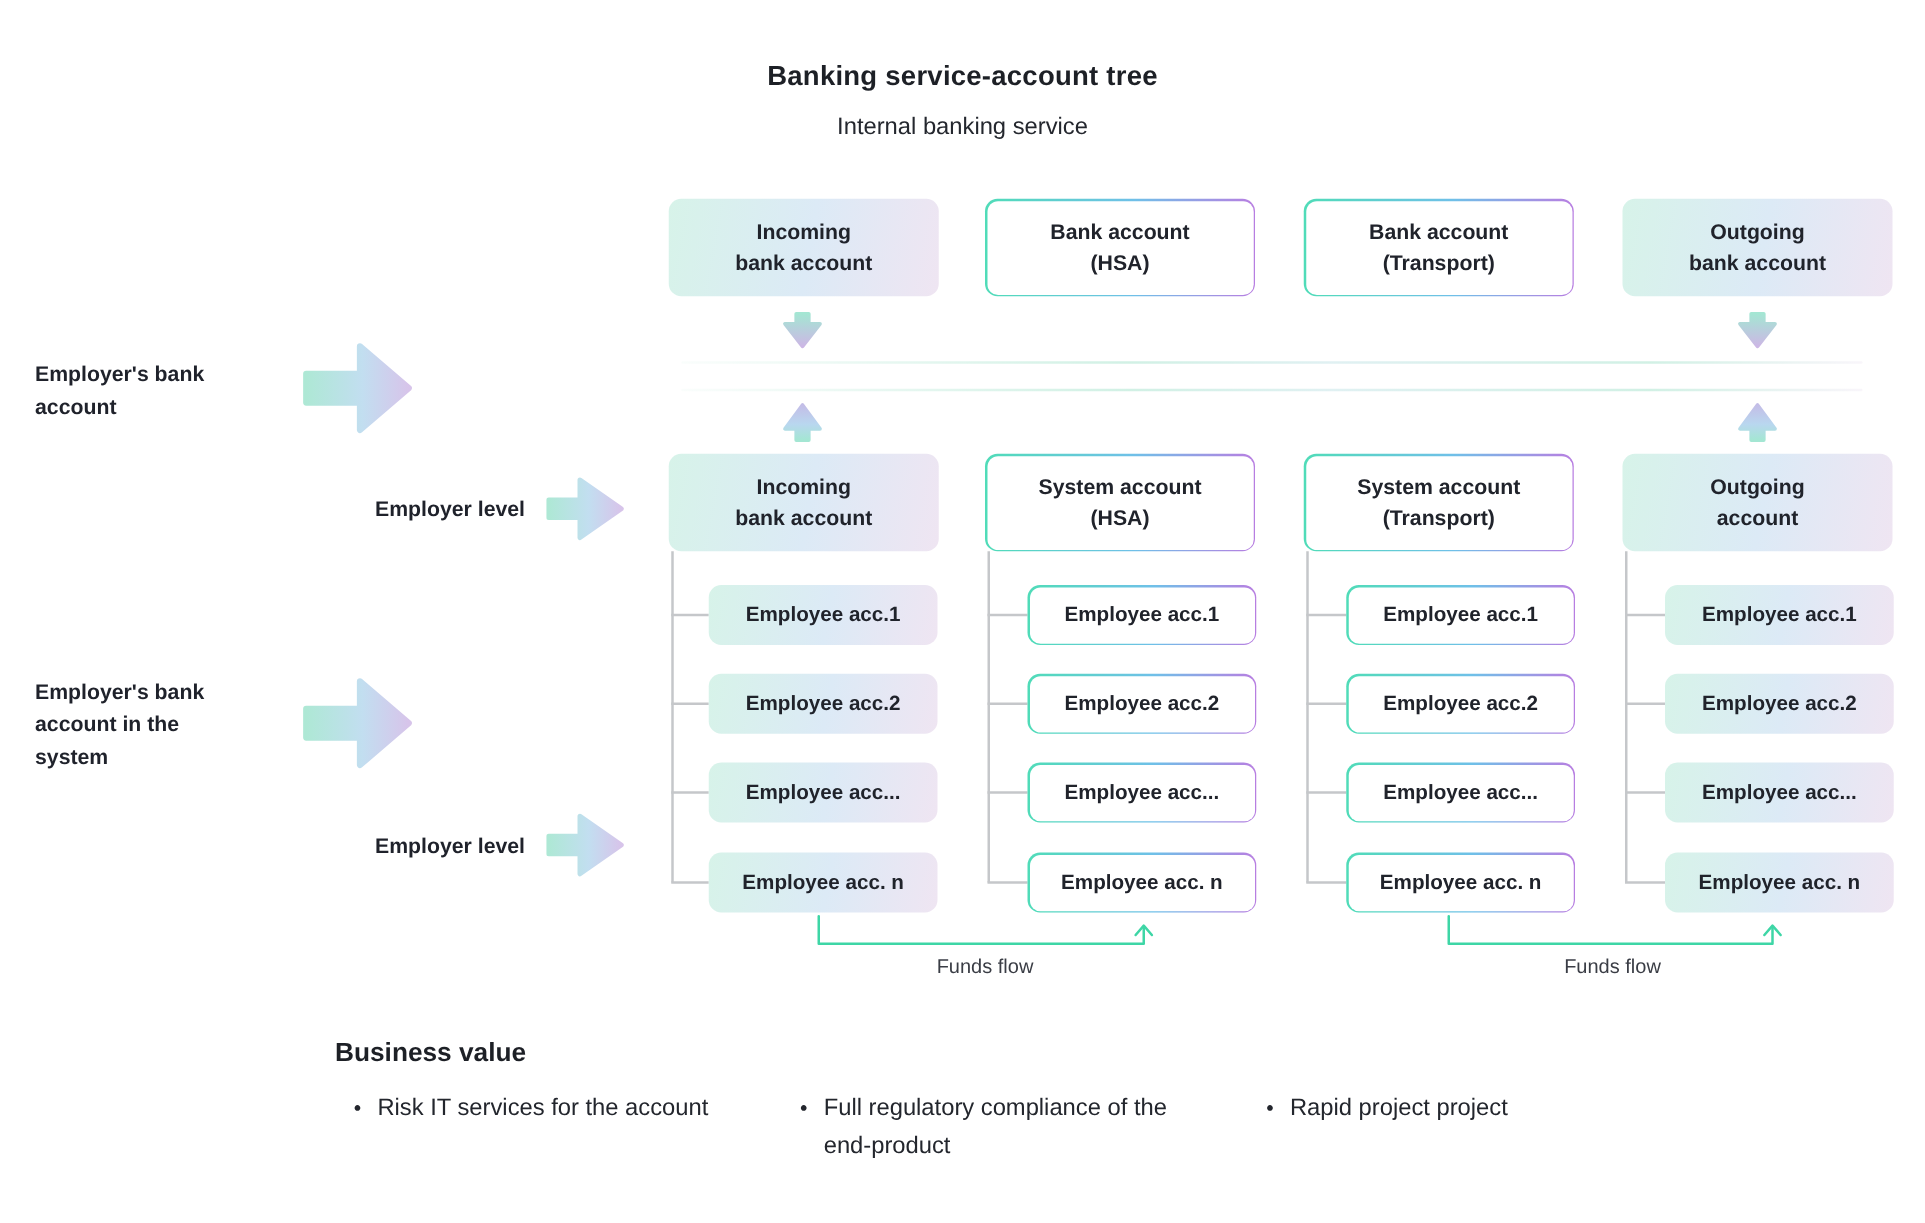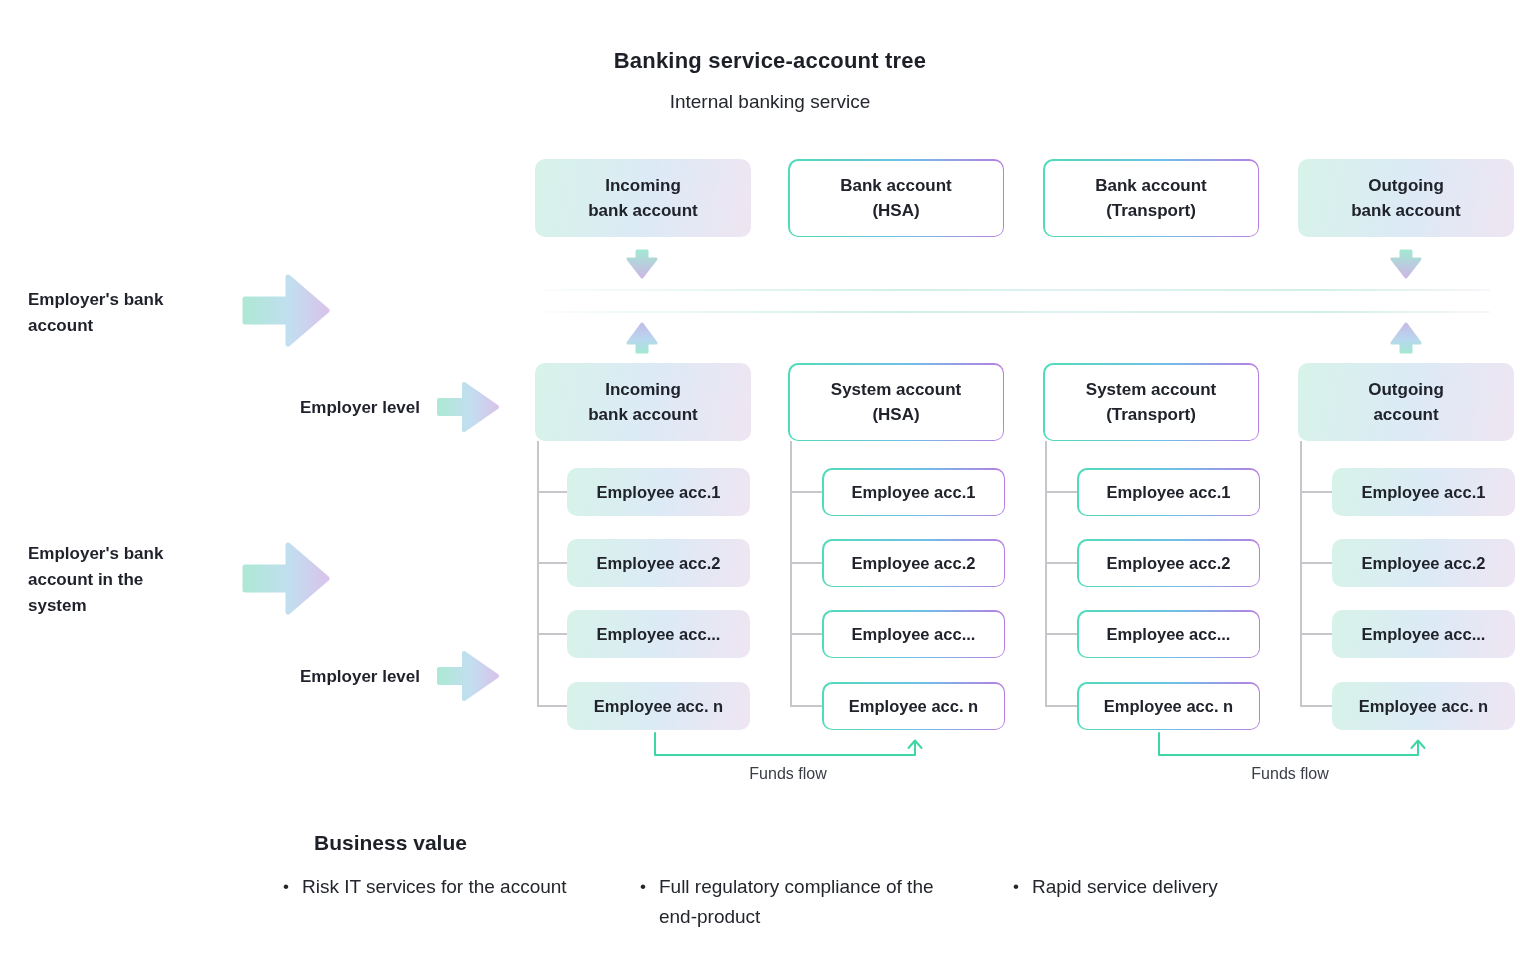--- a/index.html
+++ b/index.html
@@ -35,21 +35,21 @@
 
   .side-label { position:absolute; font-weight:700; font-size:17px; line-height:26px;
                 white-space:pre-line; color:#1f222b; }
   .side-label.align-right { text-align:right; }
 
   .arrow-svg { position:absolute; display:block; }
 
   .ff-label { position:absolute; width:220px; text-align:center; font-weight:400;
               font-size:16px; color:#3a3d45; }
 
-  .bv-heading { position:absolute; font-size:21px; font-weight:700; color:#1d2026;margin-left:46px; }
+  .bv-heading { position:absolute; font-size:21px; font-weight:700; color:#1d2026; }
   .bullet-item { position:absolute; display:flex; font-size:19px; line-height:30px; color:#23262d; }
   .bullet-dot { flex:0 0 auto; margin-right:13px; font-size:17px; line-height:30px; }
 
   .overlay { position:absolute; left:0; top:0; pointer-events:none; }
   .defs-only { position:absolute; width:0; height:0; }
 </style>
 </head>
 <body>
 
 <div class="canvas">
@@ -216,16 +216,16 @@
   <div class="bullet-item" style="left:283px; top:872px;">
     <span class="bullet-dot">•</span>
     <span>Risk IT services for the account</span>
   </div>
   <div class="bullet-item" style="left:640px; top:872px;">
     <span class="bullet-dot">•</span>
     <span style="width:285px;">Full regulatory compliance of the end-product</span>
   </div>
   <div class="bullet-item" style="left:1013px; top:872px;">
     <span class="bullet-dot">•</span>
-    <span>Rapid service delivery</span>
+    <span>Rapid project project</span>
   </div>
 
 </div>
 
 </body></html>

